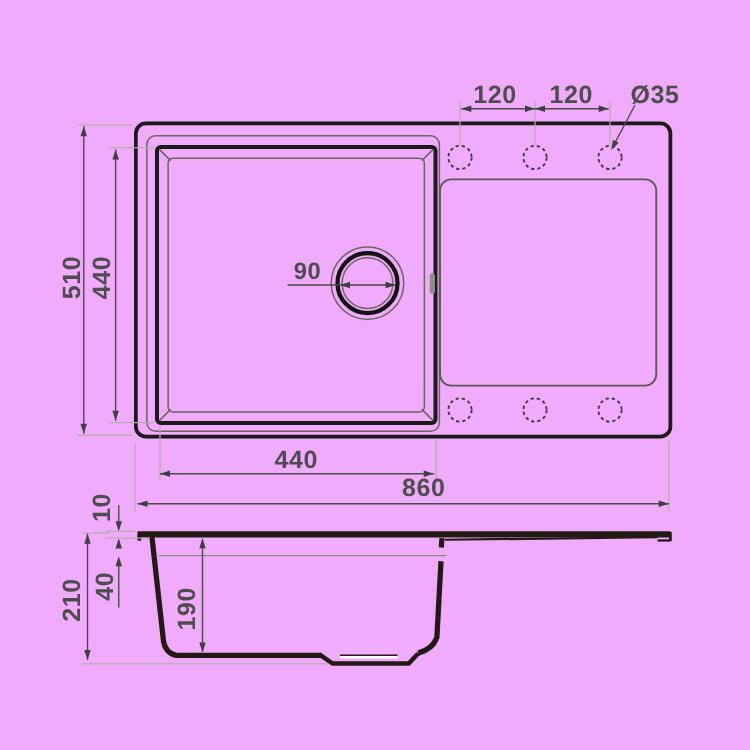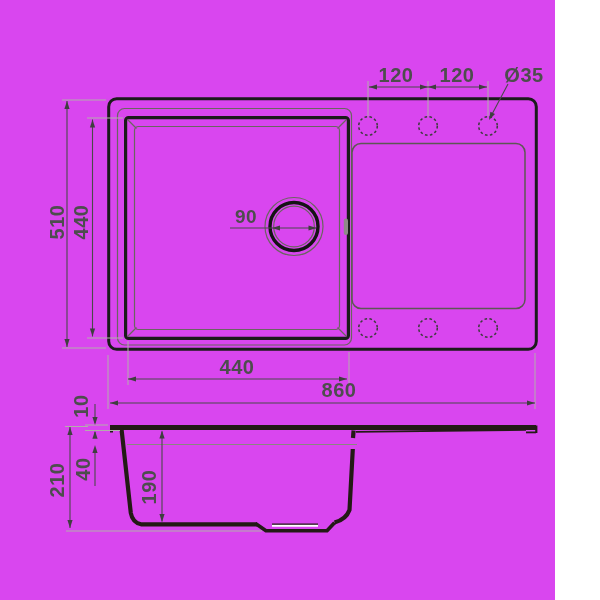--- a/index.html
+++ b/index.html
@@ -1,16 +1,16 @@
 <!DOCTYPE html>
 <html><head>
 <meta charset="utf-8">
 <style>
   html,body{margin:0;padding:0;background:#ffffff;}
-  .stage{width:555px;height:600px;background:#d946ef;position:relative;font-family:"Liberation Sans",sans-serif;text-align:right;}
+  .stage{width:600px;height:600px;background:#f0abfc;position:relative;font-family:"Liberation Sans",sans-serif;text-align:right;}
   svg{display:block;}
   text{font-family:"Liberation Sans","DejaVu Sans",sans-serif;font-weight:bold;fill:#4d4d4d;letter-spacing:.5px;}
   .dim-text{font-size:20px;}
   .dim-text-sm{font-size:19px;}
   .main{stroke:#1b1b1b;fill:none;}
   .thin{stroke:#6b6560;fill:none;stroke-width:1.2;}
   .board{stroke:#5d5854;fill:none;stroke-width:1.5;}
   .dim{stroke:#4a4a4a;stroke-width:1.1;fill:none;}
   .ext{stroke:#b3aeab;stroke-width:1;fill:none;}
   .lvl{stroke:#8a8680;stroke-width:1.1;fill:none;}

